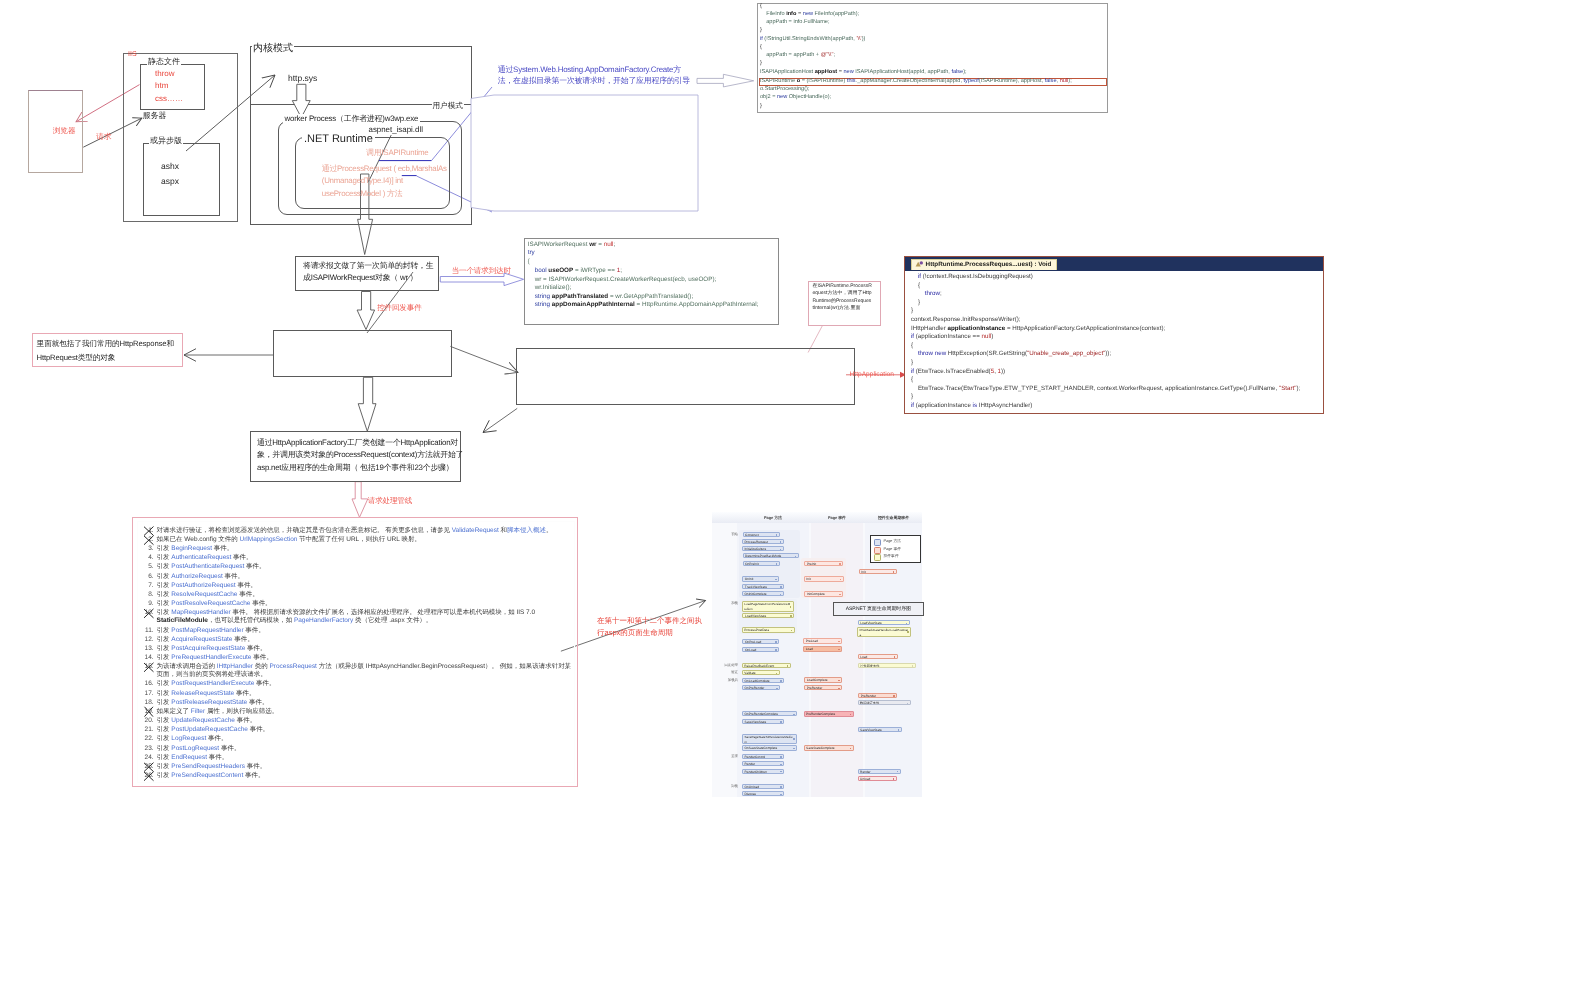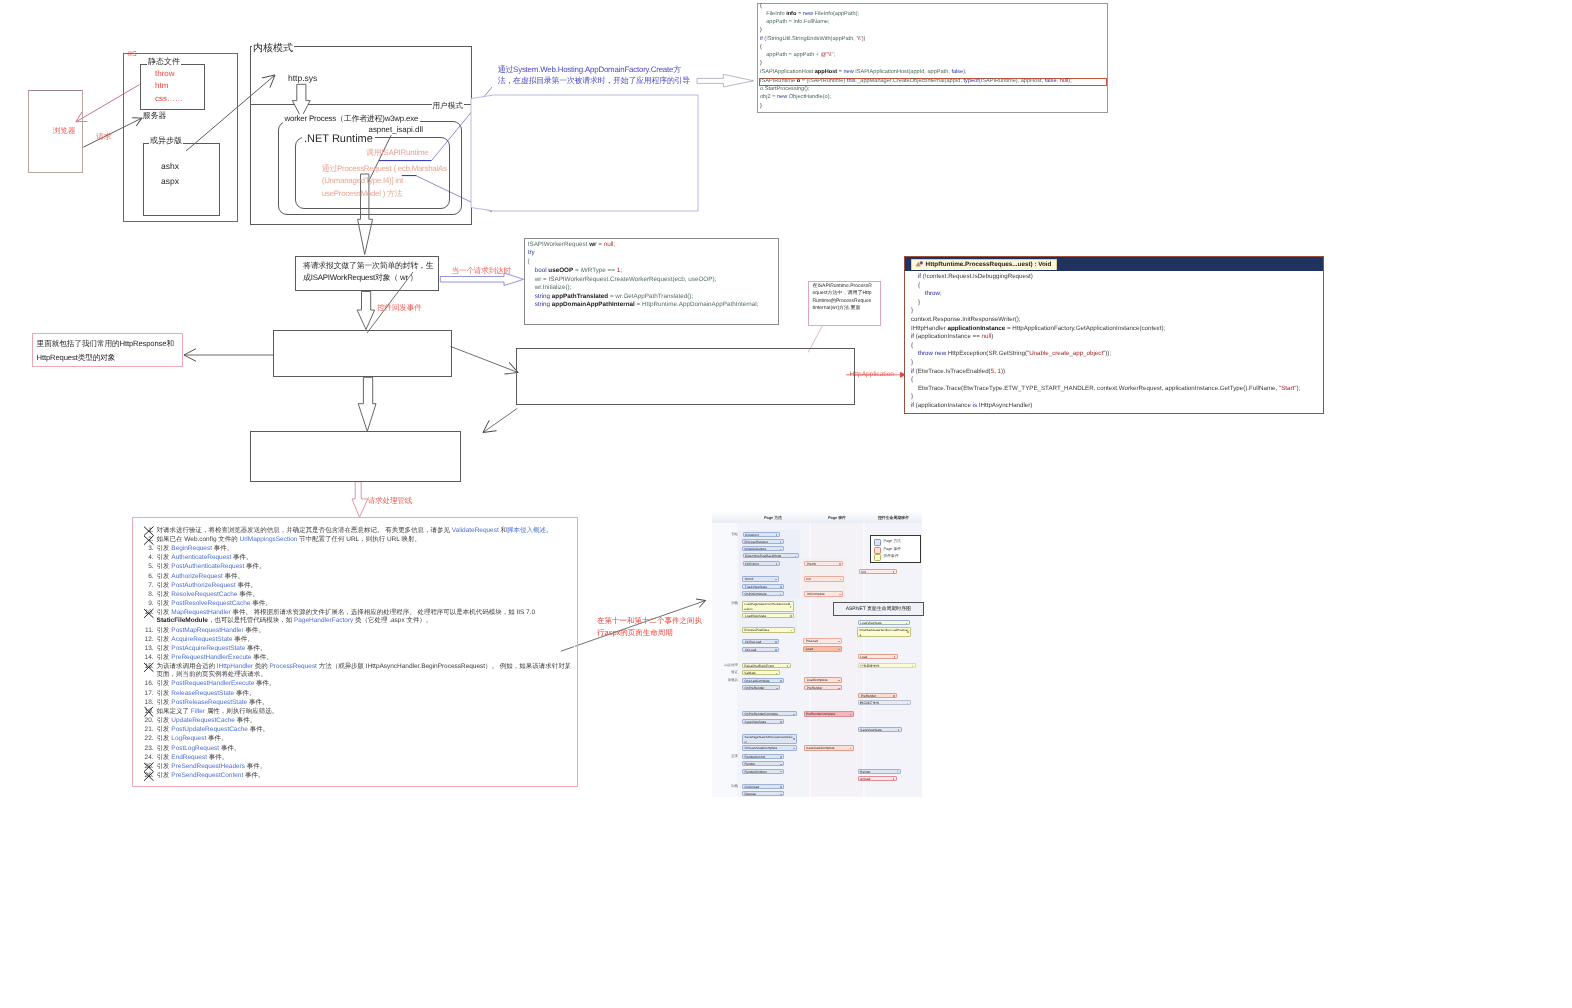--- a/index.html
+++ b/index.html
@@ -221,20 +221,21 @@
 <div class="cl" style="left:911px;top:342.8px;font-size:6.2px;"><span class="p">{</span></div>
 <div class="cl" style="left:911px;top:351.4px;font-size:6.2px;"><span class="t">    </span><span class="k">throw</span><span class="t"> </span><span class="k">new</span><span class="t"> HttpException(SR.GetString(</span><span class="s">"Unable_create_app_object"</span><span class="t">));</span></div>
 <div class="cl" style="left:911px;top:360.0px;font-size:6.2px;"><span class="p">}</span></div>
 <div class="cl" style="left:911px;top:368.6px;font-size:6.2px;"><span class="k">if</span><span class="t"> (EtwTrace.IsTraceEnabled(</span><span class="n">5</span><span class="t">, </span><span class="n">1</span><span class="t">))</span></div>
 <div class="cl" style="left:911px;top:377.2px;font-size:6.2px;"><span class="p">{</span></div>
 <div class="cl" style="left:911px;top:385.8px;font-size:6.2px;"><span class="t">    EtwTrace.Trace(EtwTraceType.ETW_TYPE_START_HANDLER, context.WorkerRequest, applicationInstance.GetType().FullName, </span><span class="s">"Start"</span><span class="t">);</span></div>
 <div class="cl" style="left:911px;top:394.4px;font-size:6.2px;"><span class="p">}</span></div>
 <div class="cl" style="left:911px;top:403.0px;font-size:6.2px;"><span class="k">if</span><span class="t"> (applicationInstance </span><span class="k">is</span><span class="t"> IHttpAsyncHandler)</span></div>
 
 <div class="bx" style="left:250px;top:431px;width:211px;height:51px;border:1px solid #5a5a5a;"></div>
+<div class="tx" style="left:257px;top:437px;width:208px;font-size:7.9px;line-height:12.4px;letter-spacing:-0.22px;">通过HttpApplicationFactory工厂类创建一个HttpApplication对象，并调用该类对象的ProcessRequest(context)方法就开始了asp.net应用程序的生命周期（ 包括19个事件和23个步骤）</div>
 
 <div class="tx nb" style="left:367.8px;top:496.2px;font-size:7.6px;color:#ef5a52;letter-spacing:-0.2px;">请求处理管线</div>
 
 <div class="tx" style="left:597px;top:615px;width:108px;font-size:7.5px;color:#e8443a;line-height:1.55;">在第十一和第十二个事件之间执行aspx的页面生命周期</div>
 
 <div class="bx" style="left:132.2px;top:517.4px;width:445.8px;height:269.6px;border:1px solid #e9a8b4;"></div>
 <div class="bx" style="left:136.8px;top:520.8px;width:438.2px;height:262.6px;border:1px solid #fdfdfd;"></div>
 <div style="position:absolute;left:144.1px;top:526.8px;width:432px;">
 <div class="pl-item" style="position:relative;display:flex;">
   <span class="pl-num">1.</span>

